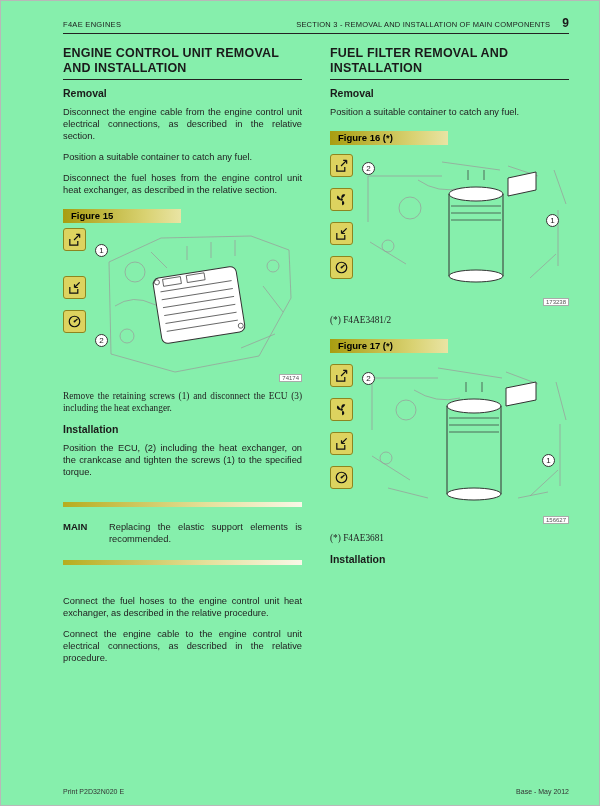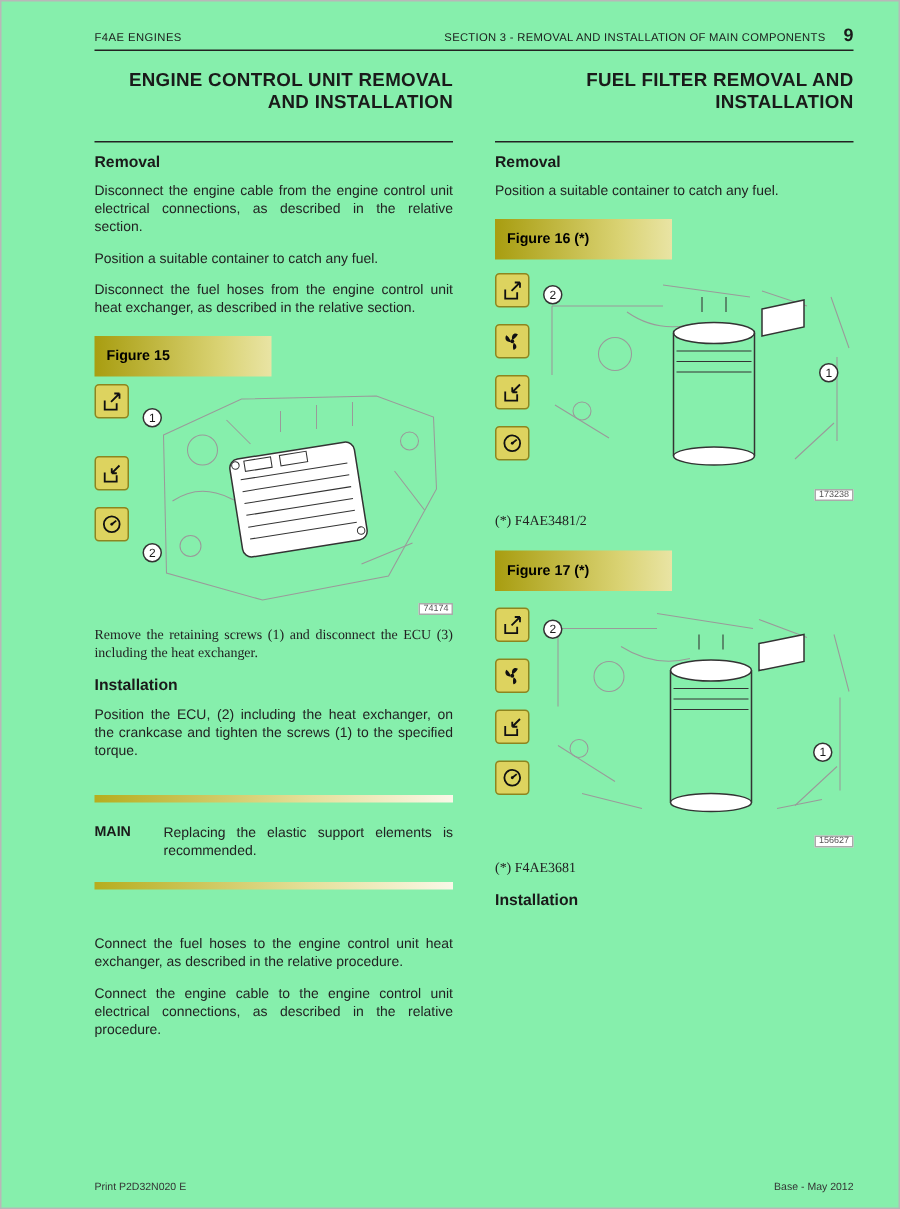--- a/index.html
+++ b/index.html
@@ -17,30 +17,30 @@
   }
   .header .h-left { font-size:7.5px; letter-spacing:.3px; }
   .header .h-right { display:flex; align-items:flex-end; gap:12px; }
   .header .h-section { font-size:7.5px; letter-spacing:.2px; }
   .header .pagenum { font-size:12px; font-weight:bold; position:relative; top:1px; }
   
   .columns { display:flex; gap:28px; margin-top:12px; }
   .col { width:240px; }
   h1.col-title {
     font-size:12.5px; font-weight:bold; line-height:1.18; letter-spacing:.2px;
-    border-bottom:1.3px solid #222; padding-bottom:18px; margin-bottom:7px;text-align:right;
+    border-bottom:1.3px solid #222; padding-bottom:3px; margin-bottom:7px;
   }
   h2.subhead { font-size:10.5px; font-weight:bold; margin:4px 0 7px; }
   h2.subhead-spaced { }
   p.body {
     font-size:9.3px; line-height:1.3; text-align:justify; margin-bottom:9px; color:#222;
   }
   
   .fig-banner {
-    width:118px; height:27px; margin:13px 0 5px;
+    width:118px; height:14px; margin:13px 0 5px;
     background:linear-gradient(90deg,#a89d10,#d9d272 70%,#e9e4a4);
     display:flex; align-items:center; padding-left:8px;
     font-size:9.5px; font-weight:bold; color:#000;
   }
   
   .figure { position:relative; margin-bottom:6px; }
   .fig15 { height:156px; }
   .fig16 { height:158px; }
   .fig17 { height:168px; }
   .figure .drawing { position:absolute; left:28px; top:0; }

